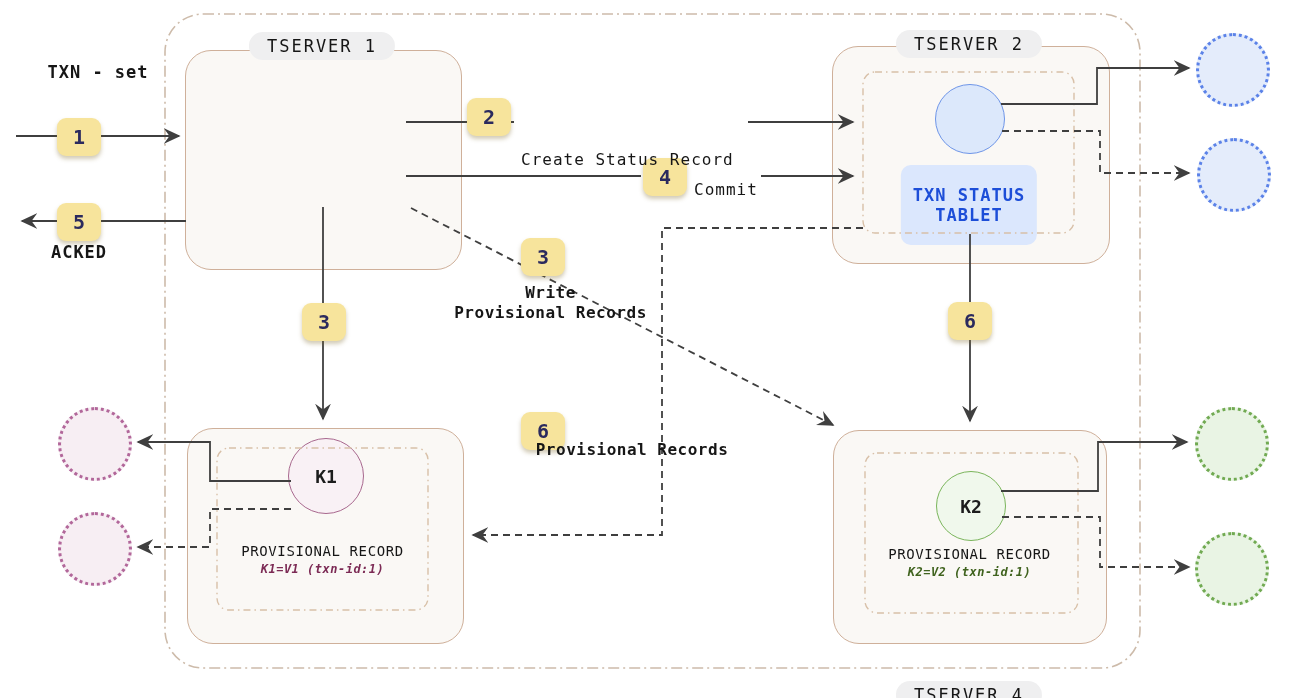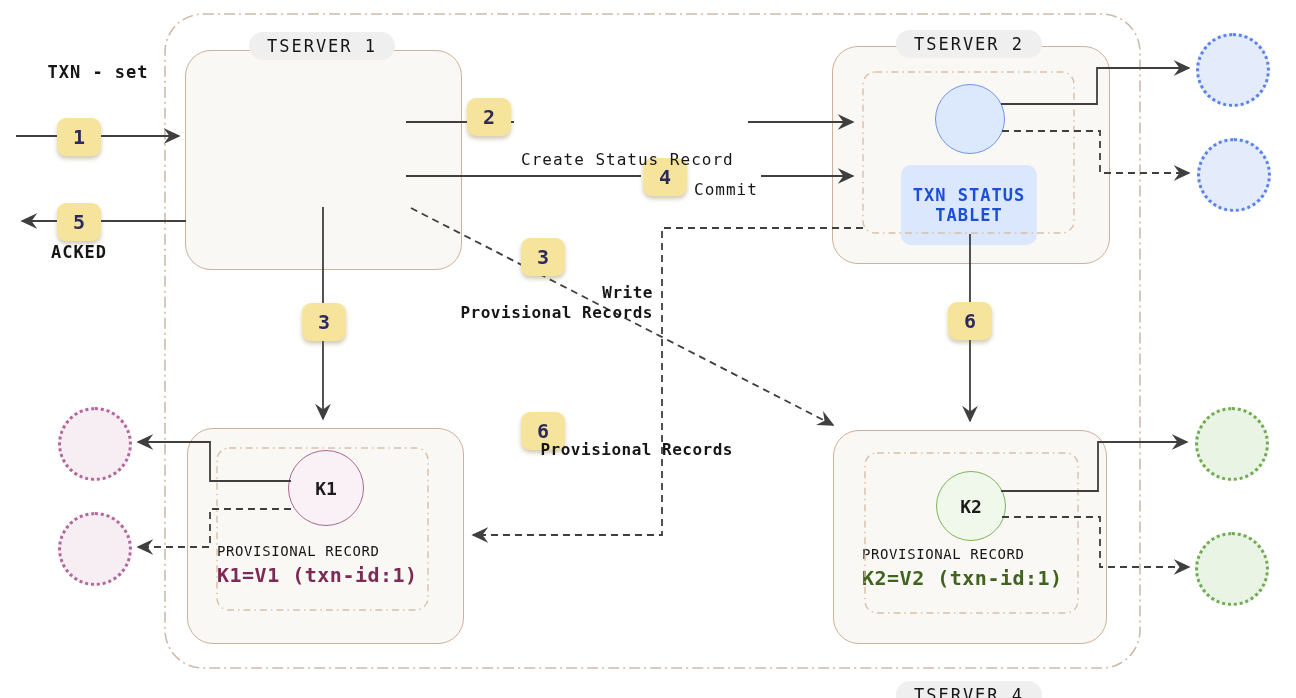--- a/index.html
+++ b/index.html
@@ -21,50 +21,50 @@
     position:absolute;left:236px;top:98px;width:170px;height:108px;z-index:2;
     background:var(--txn-mgr-fill,#edf1f5);border:1.6px dashed var(--txn-mgr-border,#94adc7);
     border-radius:10px;display:flex;align-items:center;justify-content:center;
     font-size:20px;letter-spacing:2px;color:#21344f;font-weight:600;
   }
   .node-circle{
     position:absolute;border-radius:50%;z-index:2;display:flex;align-items:center;justify-content:center;
     font-size:18px;font-weight:bold;color:#1c1c1c;
   }
   .status-circle{left:935px;top:84px;width:68px;height:68px;background:var(--status-blue-fill,#dce8fb);border:1.6px solid var(--status-blue,#6e95e8);}
-  .k1-circle{left:288px;top:450px;width:74px;height:74px;background:var(--k1-fill,#f9f1f5);border:1.6px solid var(--k1-pink,#a8688e);justify-content:center;}
+  .k1-circle{left:288px;top:438px;width:74px;height:74px;background:var(--k1-fill,#f9f1f5);border:1.6px solid var(--k1-pink,#a8688e);justify-content:center;}
   .k2-circle{left:936px;top:471px;width:68px;height:68px;background:var(--k2-fill,#f0f8ec);border:1.6px solid var(--k2-green,#7ab55b);}
   .tablet-label{
     position:absolute;left:969px;top:165px;transform:translateX(-50%);z-index:2;
     background:var(--tablet-bg,#dbe7fd);border-radius:10px;padding:20px 12px;
     text-align:center;font-size:17px;font-weight:bold;letter-spacing:1px;line-height:20px;
     color:var(--tablet-text,#1d4ed8);white-space:nowrap;
   }
-  .record{position:absolute;z-index:2;text-align:left;line-height:1.45;}
+  .record{position:absolute;z-index:2;text-align:center;line-height:1.45;}
   .record .rec-title{font-size:14px;letter-spacing:.6px;color:#161616;}
-  .record .rec-value{font-size:20px;font-weight:bold;letter-spacing:.5px;}
+  .record .rec-value{font-size:12px;font-weight:bold;letter-spacing:.5px;font-style:italic;}
   .rec-value.pink{color:var(--k1-value-text,#7c2b55);}
   .rec-value.green{color:var(--k2-value-text,#40631f);}
   
   .replica{position:absolute;width:68px;height:68px;border-radius:50%;z-index:1;}
   .replica.blue{background:var(--replica-blue-fill,#e4ecfb);border:3px dotted var(--replica-blue,#5b82e8);}
   .replica.pink{background:var(--replica-pink-fill,#f7eef3);border:3px dotted var(--replica-pink,#b2679a);}
   .replica.green{background:var(--replica-green-fill,#e9f4e4);border:3px dotted var(--replica-green,#71aa52);}
   
   .badge{
     position:absolute;width:44px;height:38px;z-index:10;
     background:var(--badge-bg,#f7e49c);border-radius:9px;
     display:flex;align-items:center;justify-content:center;
     font-size:20px;font-weight:bold;color:var(--badge-text,#2b2a5e);
     box-shadow:0 3px 4px rgba(125,105,45,.35);
   }
   
   .lbl{position:absolute;z-index:10;color:#161616;white-space:nowrap;}
   .step-lbl{font-size:16px;letter-spacing:1px;font-weight:500;}
-  .note{font-size:16px;letter-spacing:.5px;font-weight:600;text-align:right;white-space:normal;line-height:20px;}
+  .note{font-size:16px;letter-spacing:.5px;font-weight:600;text-align:center;white-space:normal;line-height:20px;}
   .client-lbl{font-size:17px;font-weight:bold;letter-spacing:1px;text-align:center;line-height:22px;white-space:normal;}
   svg.overlay{position:absolute;left:0;top:0;z-index:5;pointer-events:none;}
 </style>
 </head>
 <body>
 
 <div class="canvas">
 
   <div class="tserver" style="left:185px;top:50px;width:275px;height:218px;"></div>
   <div class="tserver" style="left:832px;top:46px;width:276px;height:216px;"></div>

